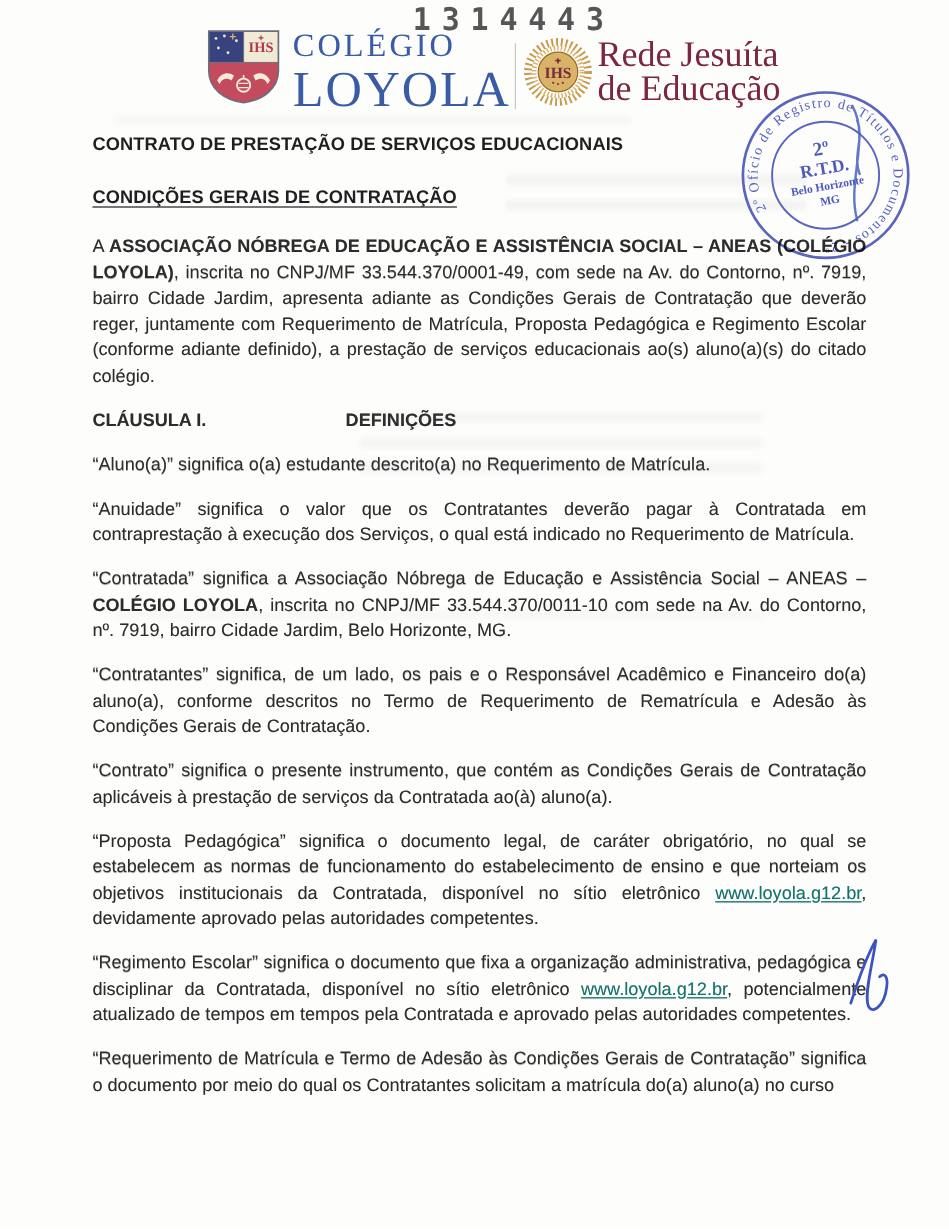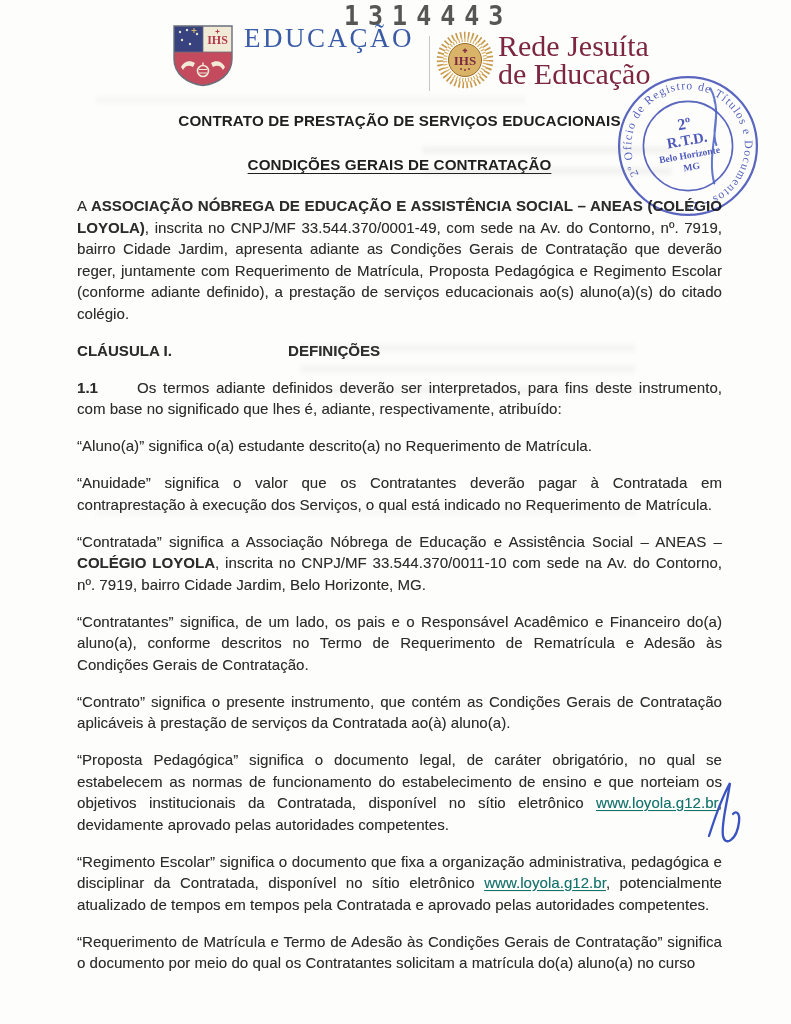--- a/index.html
+++ b/index.html
@@ -19,21 +19,21 @@
   .vline { position:absolute; left:429px; top:36px; width:1px; height:55px; background:#c9c7c2; }
   .medallion { position:absolute; left:436px; top:31px; }
   .network { position:absolute; left:498px; top:32px; color:#7c2641;
              font-family:"Liberation Serif", serif; font-size:30px; line-height:28px; }
   .serial { position:absolute; left:344px; top:2px; font-family:"DejaVu Sans Mono", monospace;
             font-weight:bold; font-size:25px; letter-spacing:9px; color:#3f4040;
             opacity:.88; transform:scaleY(1.04); }
   .round-stamp { position:absolute; left:612px; top:70px; mix-blend-mode:multiply; opacity:.92; }
   .signature { position:absolute; left:701px; top:770px; }
   
-  .titles { padding:0 69px 0 77px; text-align:center; color:#1f1f1f; }
+  .titles { padding:0 69px 0 77px; text-align:left; color:#1f1f1f; }
   .main-title { font-size:15.2px; font-weight:bold; margin-top:12px; letter-spacing:.1px; }
   .sub-title  { font-size:15.2px; font-weight:bold; margin-top:27px; letter-spacing:.1px;
                 text-decoration:underline; text-underline-offset:3px; display:inline-block; }
   
   .body-text { padding:21px 69px 0 77px; color:#2c2c2c; font-size:15px;
                line-height:21.5px; letter-spacing:.05px; }
   .body-text p { text-align:justify; margin-bottom:15.5px;
                  text-shadow:.2px .2px .35px rgba(55,55,55,.35); }
   .b { font-weight:bold; }
   .clause { font-weight:bold; margin:2px 0 19px; text-align:left; }
@@ -75,21 +75,22 @@
       <path d="M55,45 c-3,-6 -9,-7.5 -14,-4 l2,4 c4,-2.5 8,-1.5 10,3 z" fill="#f1ead6"></path>
       <circle cx="33" cy="49" r="5.5" fill="none" stroke="#f1ead6" stroke-width="1.6"></circle>
       <path d="M29,47.5 h8 M29,51 h8" stroke="#f1ead6" stroke-width="1.1"></path>
       <path d="M33,40.5 v3" stroke="#f1ead6" stroke-width="1.4"></path>
 
       <path d="M4,4 H62 V37 C62,52 49,61.5 33,63.5 C17,61.5 4,52 4,37 Z" fill="none" stroke="#6a6f7a" stroke-width="1.4"></path>
       <path d="M33,4 V30 M4,30 H62" stroke="#6a6f7a" stroke-width="0.8"></path>
     </svg>
 
     <div class="college">
-      <div class="l1">EDUCAÇÃO</div>
+      <div class="l1">COLÉGIO</div>
+      <div class="l2">LOYOLA</div>
     </div>
 
     <div class="vline"></div>
 
     <div class="serial">1314443</div>
 
     <svg class="medallion" width="58" height="58" viewBox="0 0 58 58">
       <circle cx="29" cy="29" r="25" fill="none" stroke="#c79a4c" stroke-width="6.5" stroke-dasharray="1.6 2.4"></circle>
       <circle cx="29" cy="29" r="20" fill="none" stroke="#d8b065" stroke-width="4" stroke-dasharray="1.2 1.8"></circle>
       <circle cx="29" cy="29" r="16.5" fill="#d9b468" stroke="#9a6a28" stroke-width="1"></circle>
@@ -127,21 +128,20 @@
   </svg>
 
   <div class="titles">
     <div class="main-title">CONTRATO DE PRESTAÇÃO DE SERVIÇOS EDUCACIONAIS</div>
     <div class="sub-title">CONDIÇÕES GERAIS DE CONTRATAÇÃO</div>
   </div>
 
   <div id="doc-body" class="body-text">
       <p class="para"><span>A </span><span class="b">ASSOCIAÇÃO NÓBREGA DE EDUCAÇÃO E ASSISTÊNCIA SOCIAL – ANEAS (COLÉGIO LOYOLA)</span><span>, inscrita no CNPJ/MF 33.544.370/0001-49, com sede na Av. do Contorno, nº. 7919, bairro Cidade Jardim, apresenta adiante as Condições Gerais de Contratação que deverão reger, juntamente com Requerimento de Matrícula, Proposta Pedagógica e Regimento Escolar (conforme adiante definido), a prestação de serviços educacionais ao(s) aluno(a)(s) do citado colégio.</span></p>
       <p class="clause"><span class="clause-num">CLÁUSULA I.</span><span>DEFINIÇÕES</span></p>
-      <p class="para"><span class="pnum">1.1</span><span>Os termos adiante definidos deverão ser interpretados, para fins deste instrumento, com base no significado que lhes é, adiante, respectivamente, atribuído:</span></p>
       <p class="para"><span>“Aluno(a)” significa o(a) estudante descrito(a) no Requerimento de Matrícula.</span></p>
       <p class="para"><span>“Anuidade” significa o valor que os Contratantes deverão pagar à Contratada em contraprestação à execução dos Serviços, o qual está indicado no Requerimento de Matrícula.</span></p>
       <p class="para"><span>“Contratada” significa a Associação Nóbrega de Educação e Assistência Social – ANEAS – </span><span class="b">COLÉGIO LOYOLA</span><span>, inscrita no CNPJ/MF 33.544.370/0011-10 com sede na Av. do Contorno, nº. 7919, bairro Cidade Jardim, Belo Horizonte, MG.</span></p>
       <p class="para"><span>“Contratantes” significa, de um lado, os pais e o Responsável Acadêmico e Financeiro do(a) aluno(a), conforme descritos no Termo de Requerimento de Rematrícula e Adesão às Condições Gerais de Contratação.</span></p>
       <p class="para"><span>“Contrato” significa o presente instrumento, que contém as Condições Gerais de Contratação aplicáveis à prestação de serviços da Contratada ao(à) aluno(a).</span></p>
       <p class="para"><span>“Proposta Pedagógica” significa o documento legal, de caráter obrigatório, no qual se estabelecem as normas de funcionamento do estabelecimento de ensino e que norteiam os objetivos institucionais da Contratada, disponível no sítio eletrônico </span><a href="#" class="doclink">www.loyola.g12.br</a><span>, devidamente aprovado pelas autoridades competentes.</span></p>
       <p class="para"><span>“Regimento Escolar” significa o documento que fixa a organização administrativa, pedagógica e disciplinar da Contratada, disponível no sítio eletrônico </span><a href="#" class="doclink">www.loyola.g12.br</a><span>, potencialmente atualizado de tempos em tempos pela Contratada e aprovado pelas autoridades competentes.</span></p>
       <p class="para"><span>“Requerimento de Matrícula e Termo de Adesão às Condições Gerais de Contratação” significa o documento por meio do qual os Contratantes solicitam a matrícula do(a) aluno(a) no curso</span></p>
     </div>
 

